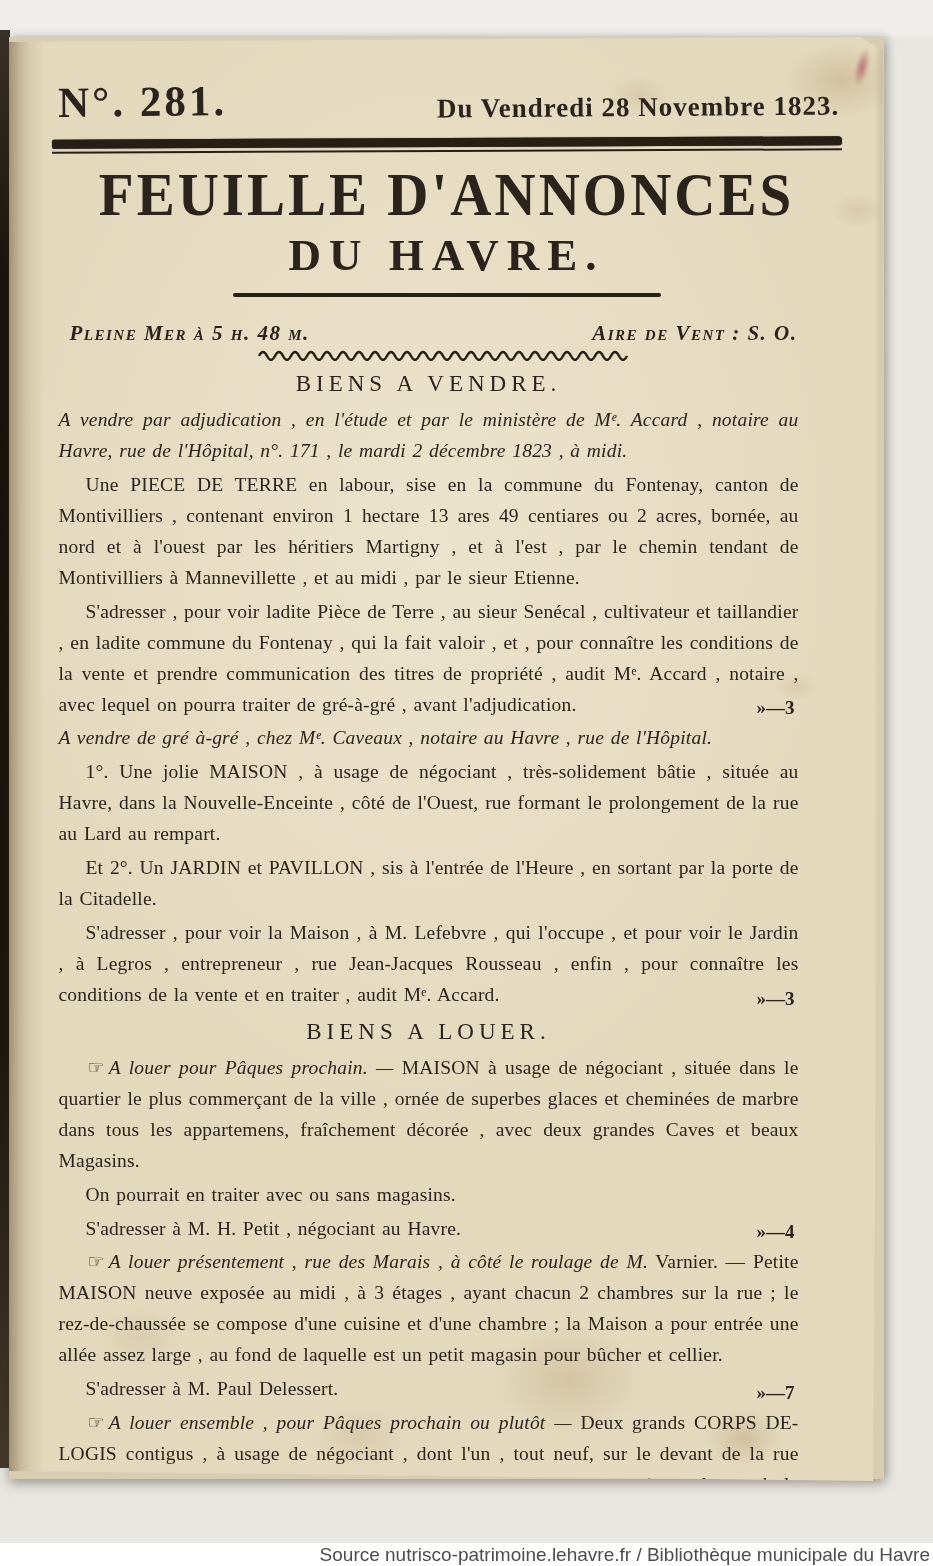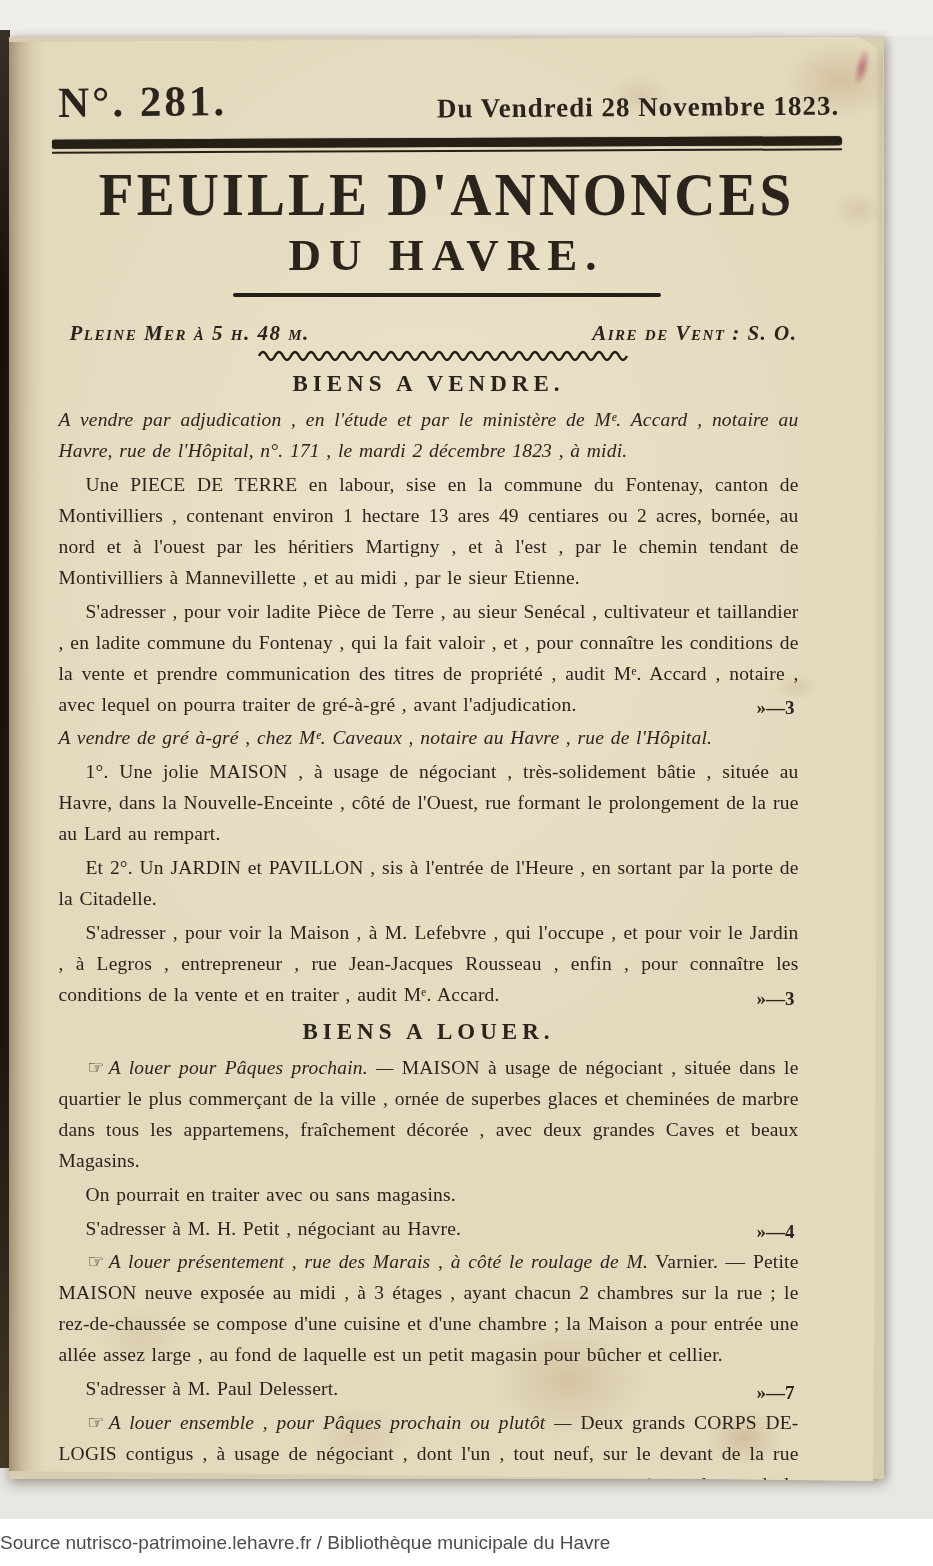--- a/index.html
+++ b/index.html
@@ -63,36 +63,36 @@
   .subtitle2{text-align:center;font-size:45px;font-weight:bold;letter-spacing:8px;margin-top:6px;}
   .center-rule{width:428px;height:4px;background:#261f16;margin:12px auto 0;border-radius:2px;}
   .info-row{display:flex;margin-top:24px;font-style:italic;font-weight:bold;font-size:21px;font-variant:small-caps;letter-spacing:1.5px;gap:40px;}
   .tide{margin-left:26px;}
   .wind{margin-left:auto;margin-right:52px;}
   .wavy{text-align:center;margin-top:2px;height:14px;}
   .wavy svg{vertical-align:top;}
   
   .articles{position:relative;margin:0 auto;width:740px;right:18px;}
   .sec-head{
-    text-align:center;font-size:23px;font-weight:bold;letter-spacing:5px;
+    text-align:center;font-size:23px;font-weight:normal;letter-spacing:5px;
     margin:9px 0 7px 0;
   }
   .para{margin-top:3px;}
   .para p{margin:0;font-size:19.5px;line-height:31px;text-align:justify;
     letter-spacing:.2px;word-spacing:1.5px;}
   .indent p{text-indent:27px;}
   .italic p{font-style:italic;}
   .lead{font-style:italic;}
   .manicule{font-family:"DejaVu Sans",sans-serif;font-style:normal;font-size:19px;padding:0 4px 0 2px;}
   .mark{font-size:19px;text-align:right;margin-top:-22.6px;padding-right:4px;font-weight:600;}
   .mark:empty{display:none;}
   
   .credit-bar{
-    position:absolute;left:0;right:0;bottom:0;height:47px;background:#ffffff;
-    display:flex;align-items:center;justify-content:flex-start;
+    position:absolute;left:0;right:0;bottom:0;height:23px;background:#ffffff;
+    display:flex;align-items:center;justify-content:flex-end;
     font-family:"Liberation Sans","DejaVu Sans",sans-serif;
     font-size:19px;color:#4d4d4b;padding-right:3px;box-sizing:border-box;
   }
 </style>
 </head>
 <body>
 
 <div class="top-gap"></div>
 <div class="spine"></div>
 <div class="page-back"></div>

